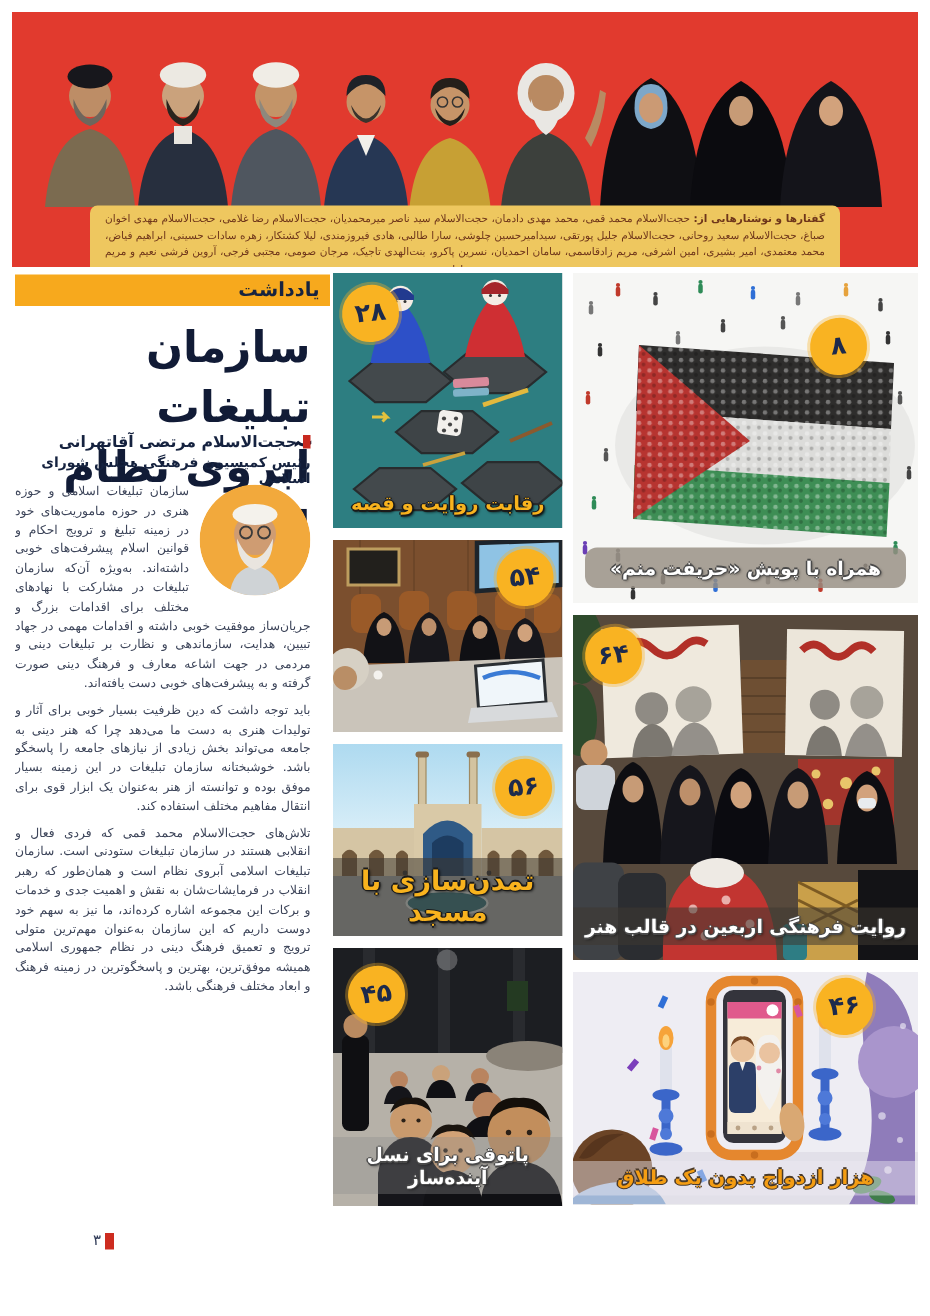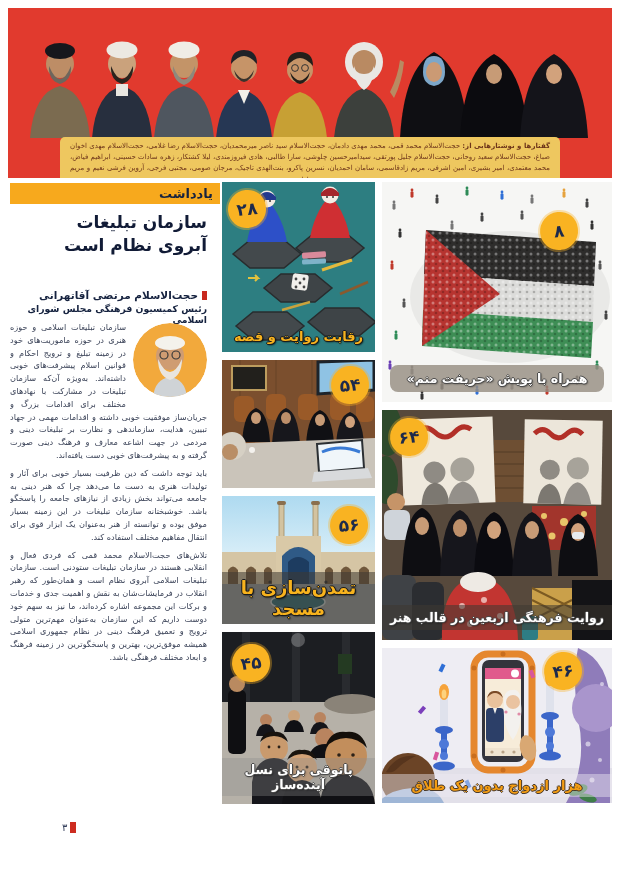--- a/index.html
+++ b/index.html
@@ -13,21 +13,21 @@
   .people{position:absolute;left:50%;transform:translateX(-50%);bottom:40px;width:560px;height:112px;}
   .caption{position:absolute;left:52px;right:52px;top:122px;background:#eec75f;border-radius:5px;
            padding:4px 10px;color:#6e351a;font-size:7px;line-height:1.6;text-align:justify;text-align-last:center;}
   .caption b{font-weight:bold;}
 
   
   .kicker{position:absolute;left:10px;top:183px;width:210px;height:21px;background:#f7a91d;
           color:#17233f;font-weight:bold;font-size:13px;line-height:21px;padding-left:20px;text-align:left;}
   .kicker span{float:right;padding-right:7px;}
   .headline{position:absolute;left:10px;top:211px;width:197px;text-align:right;
-            color:#111b36;font-weight:bold;font-size:17px;line-height:1.38;}
+            color:#111b36;font-weight:bold;font-size:29px;line-height:1.38;}
   .byline{position:absolute;left:10px;top:289px;width:197px;text-align:right;color:#15223f;}
   .byline .name{font-size:10.5px;font-weight:bold;}
   .byline .sq{display:inline-block;width:5px;height:9px;background:#c8291f;margin-left:4px;vertical-align:-1px;}
   .byline .role{font-size:9.3px;font-weight:bold;margin-top:2px;}
   .bodytext{position:absolute;left:10px;top:321px;width:197px;height:482px;overflow:hidden;
             font-size:8.2px;line-height:1.56;color:#3c4459;text-align:justify;}
   .bodytext p{margin:0 0 5px 0;}
   .portrait{float:right;width:74px;height:74px;border-radius:50%;overflow:hidden;margin:2px 0 4px 7px;}
   .pagefoot{position:absolute;left:62px;top:822px;display:flex;align-items:center;gap:3px;
             font-size:10px;color:#2f3a57;}

